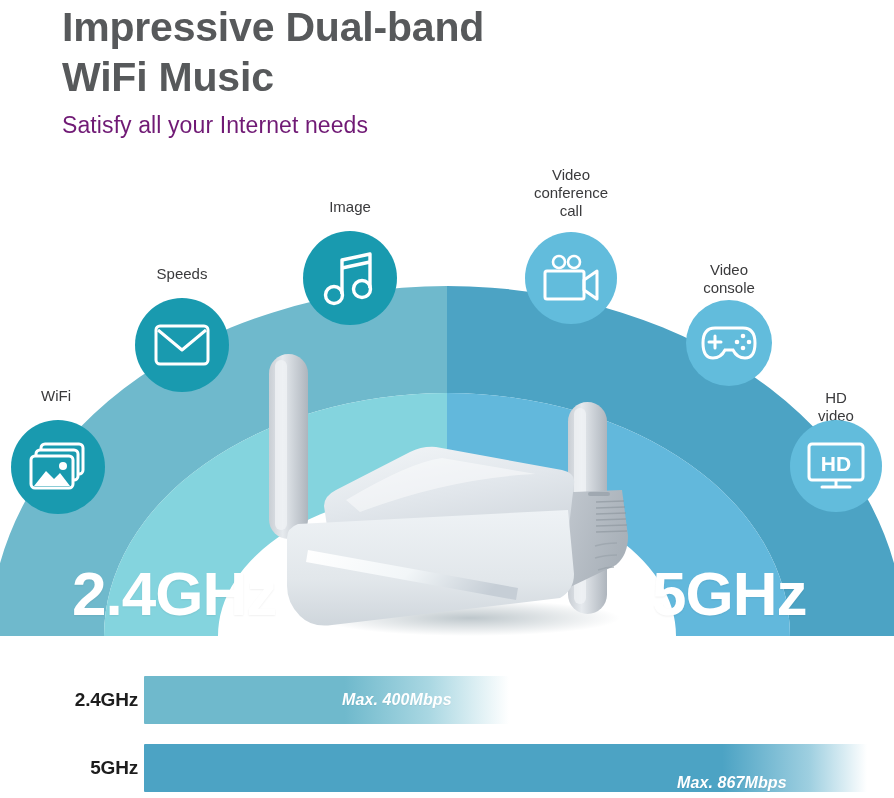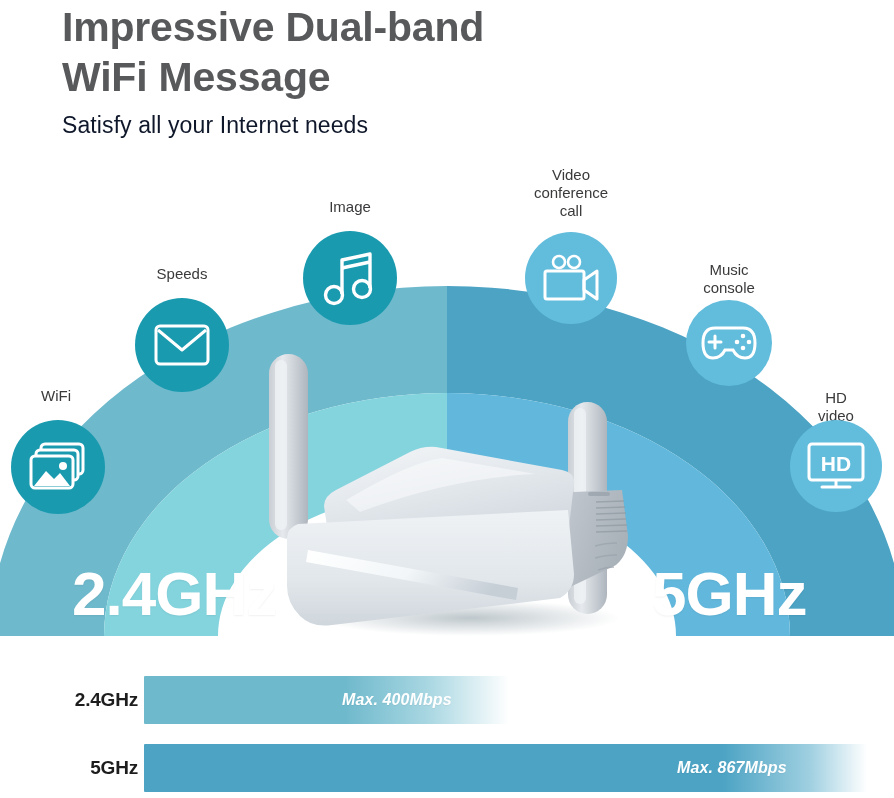--- a/index.html
+++ b/index.html
@@ -28,21 +28,21 @@
     font-weight: bold;
     color: #57595b;
     line-height: 1.22;
     letter-spacing: -0.2px;
     margin: 0;
     white-space: pre-line;
   }
   #subheadline {
     font-size: 23px;
     font-weight: normal;
-    color: #0f172a;
+    color: #701a75;
     margin: 10px 0 0 0;
     letter-spacing: 0.1px;
   }
 
   
   #arc-stage {
     position: absolute;
     left: 0;
     top: 0;
     width: 894px;
@@ -290,21 +290,21 @@
     <svg width="58" height="48" viewBox="0 0 58 48">
       <circle cx="17" cy="8" r="6" fill="none" stroke="#ffffff" stroke-width="2.6"></circle>
       <circle cx="32" cy="8" r="6" fill="none" stroke="#ffffff" stroke-width="2.6"></circle>
       <rect x="3" y="17" width="39" height="28" rx="2" fill="none" stroke="#ffffff" stroke-width="3"></rect>
       <path d="M42 26 L55 17 V45 L42 36 Z" fill="none" stroke="#ffffff" stroke-width="3" stroke-linejoin="round"></path>
     </svg>
   </div>
 </div>
 
 <div class="feature">
-  <div class="feature-label" style="left:729px; top:261px;">Music console</div>
+  <div class="feature-label" style="left:729px; top:261px;">Video console</div>
   <div class="bubble" style="left:729px; top:300px; width:86px; height:86px; background:#62bcdc;">
     <svg width="56" height="34" viewBox="0 0 56 34">
       <path d="M14 2 H42 Q54 2 54 17 Q54 32 44 32 Q36 32 32 24 H24 Q20 32 12 32 Q2 32 2 17 Q2 2 14 2 Z" fill="none" stroke="#ffffff" stroke-width="3"></path>
       <line x1="8" y1="16" x2="20" y2="16" stroke="#ffffff" stroke-width="3" stroke-linecap="round"></line>
       <line x1="14" y1="10" x2="14" y2="22" stroke="#ffffff" stroke-width="3" stroke-linecap="round"></line>
       <circle cx="42" cy="10" r="2.3" fill="#ffffff"></circle>
       <circle cx="36" cy="16" r="2.3" fill="#ffffff"></circle>
       <circle cx="48" cy="16" r="2.3" fill="#ffffff"></circle>
       <circle cx="42" cy="22" r="2.3" fill="#ffffff"></circle>
     </svg>
@@ -331,23 +331,23 @@
       <div class="bar-fill" style="background:linear-gradient(to right,#6fb9cc 0%,#6fb9cc 55%,#a9d7e2 78%,#ffffff 100%);padding-left:40px;">
         <span class="bar-value" style="left:198px; top:15px;">Max. 400Mbps</span>
       </div>
     </div>
   </div>
 
   <div class="bar-row" style="top:89px; height:48px;">
     <div class="bar-cat" style="top:13px;">5GHz</div>
     <div class="bar-track" style="top:0; width:723px; height:48px;">
       <div class="bar-fill" style="background:linear-gradient(to right,#4ca3c4 0%,#4ca3c4 80%,#9ecfe0 92%,#ffffff 100%);">
-        <span class="bar-value" style="left:533px; top:15px;">Max. 867Mbps</span>
+        <span class="bar-value" style="left:533px; top:30px;">Max. 867Mbps</span>
       </div>
     </div>
   </div>
 </div>
 
 <div id="headline-block">
   <h1 id="headline">Impressive Dual-band
-WiFi Message</h1>
+WiFi Music</h1>
   <p id="subheadline">Satisfy all your Internet needs</p>
 </div>
 
 </body></html>

